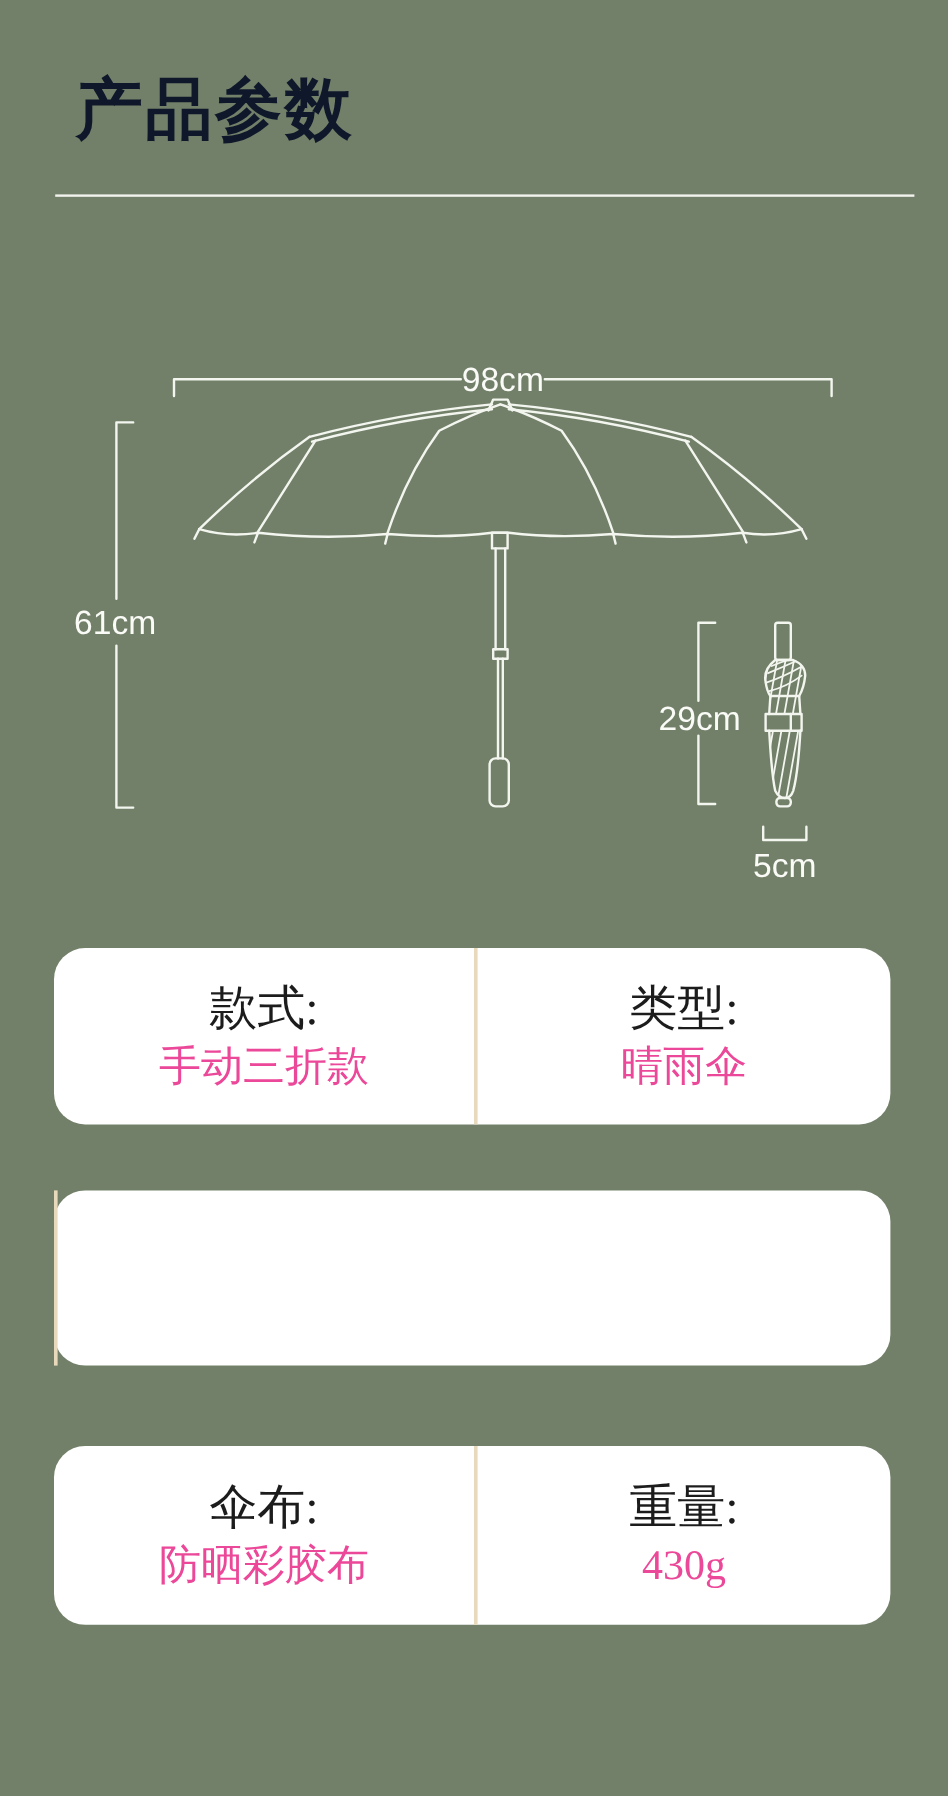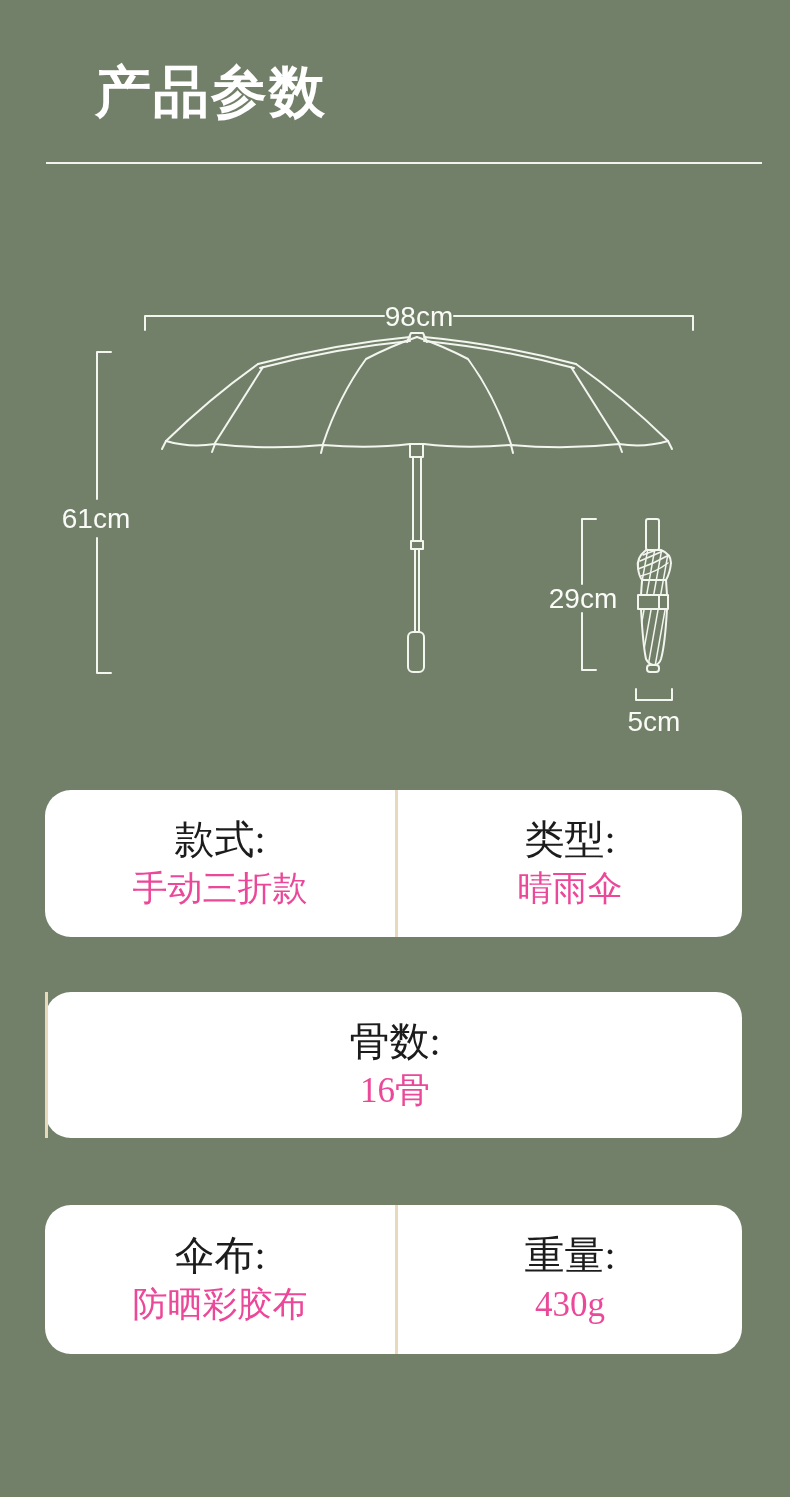--- a/index.html
+++ b/index.html
@@ -3,22 +3,22 @@
 <meta charset="utf-8">
 <style>
   html,body{margin:0;padding:0;}
   body{
     width:790px;height:1497px;position:relative;overflow:hidden;
     background:#728069;
     font-family:"Liberation Serif","DejaVu Serif",serif;
   }
   .page-title{
     position:absolute;left:63px;top:62px;
-    font-size:56px;font-weight:700;color:#ffffff;
-    letter-spacing:2px;line-height:1.1;margin-left:32px;
+    font-size:56px;font-weight:700;color:#0f172a;
+    letter-spacing:2px;line-height:1.1;
   }
   .title-rule{
     position:absolute;left:46px;top:162px;width:716px;height:2px;
     background:#f2f3ee;
   }
   .diagram-svg{position:absolute;left:0;top:0;}
   .dim-label{
     font-family:"Liberation Sans","DejaVu Sans",sans-serif;
     font-size:28px;fill:#fafbf7;
   }
@@ -159,24 +159,20 @@
   </div>
   <div class="spec-divider"></div>
   <div class="half right">
     <div class="spec-label">类型:</div>
     <div class="spec-value">晴雨伞</div>
   </div>
 </div>
 
 <div class="spec-card card-2">
   <div class="spec-divider"></div>
-  <div class="half right">
-    <div class="spec-label">骨数:</div>
-    <div class="spec-value">16骨</div>
-  </div>
 </div>
 
 <div class="spec-card card-3">
   <div class="half left">
     <div class="spec-label">伞布:</div>
     <div class="spec-value">防晒彩胶布</div>
   </div>
   <div class="spec-divider"></div>
   <div class="half right">
     <div class="spec-label">重量:</div>

